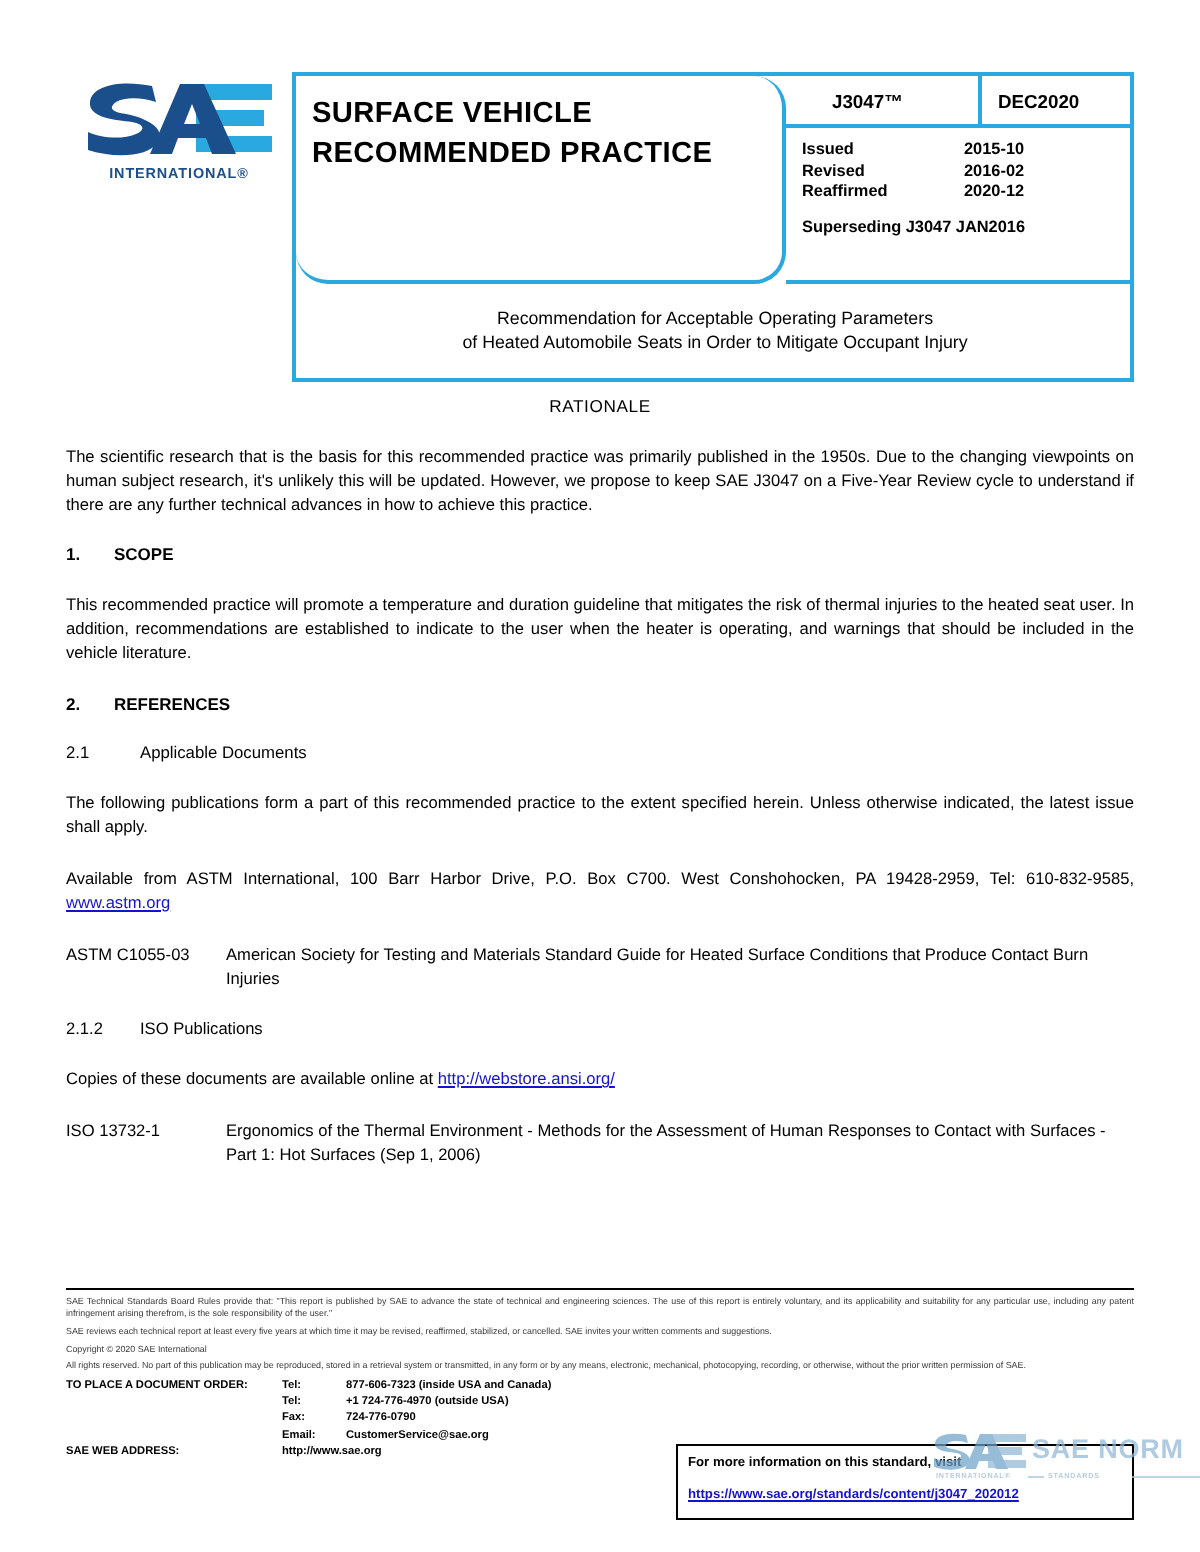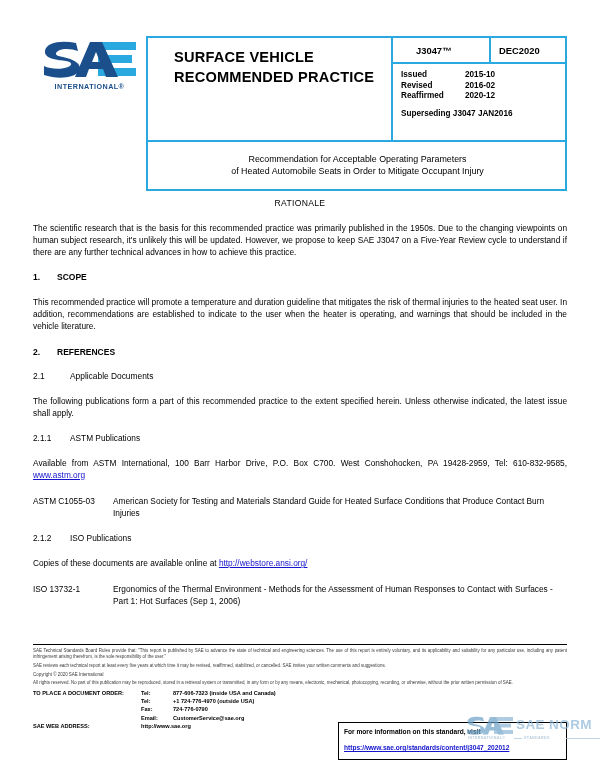--- a/index.html
+++ b/index.html
@@ -63,23 +63,24 @@
     border-collapse: collapse;
   }
   .hdr-row1 {
     display: flex;
     flex-direction: row;
   }
   .hdr-title-cell {
     flex: 0 0 245px;
     border-right: 2px solid #2aa9e0;
     border-bottom: 2px solid #2aa9e0;
-    padding: 9px 0 10px 26px;
+    padding: 9px 0 10px 8px;
     box-sizing: border-box;
     min-height: 104px;
+    border-radius: 16px;
   }
   .hdr-title-cell .line {
     font-size: 14.6px;
     font-weight: bold;
     line-height: 20px;
     letter-spacing: 0.2px;
   }
   .hdr-right-col {
     flex: 1 1 auto;
     display: flex;
@@ -109,20 +110,21 @@
     flex: 1 1 auto;
     padding: 6px 0 4px 8px;
     border-bottom: 2px solid #2aa9e0;
     box-sizing: border-box;
   }
   .rev-line {
     display: flex;
     font-size: 8.2px;
     line-height: 10.6px;
     font-weight: bold;
+    gap: 17px;
   }
   .rev-label { flex: 0 0 64px; }
   .rev-value { flex: 0 0 auto; }
   .supersede {
     font-size: 8.2px;
     font-weight: bold;
     padding-top: 7px;
   }
   .hdr-scope-row {
     border-top: 0;
@@ -391,24 +393,20 @@
       <span class="txt">REFERENCES</span>
     </div>
 
     <div class="sub-head">
       <span class="num">2.1</span>
       <span class="txt">Applicable Documents</span>
     </div>
 
     <p class="para">The following publications form a part of this recommended practice to the extent specified herein. Unless otherwise indicated, the latest issue shall apply.</p>
 
-    <div class="subsub-head">
-      <span class="num">2.1.1</span>
-      <span class="txt">ASTM Publications</span>
-    </div>
 
     <p class="para"><span>Available from ASTM International, 100 Barr Harbor Drive, P.O. Box C700. West Conshohocken, PA 19428-2959, Tel: 610-832-9585, </span><a class="link" href="#">www.astm.org</a></p>
 
     <div class="ref-item">
       <span class="ref-id">ASTM C1055-03</span>
       <span class="ref-txt">American Society for Testing and Materials Standard Guide for Heated Surface Conditions that Produce Contact Burn Injuries</span>
     </div>
 
     <div class="subsub-head">
       <span class="num">2.1.2</span>

